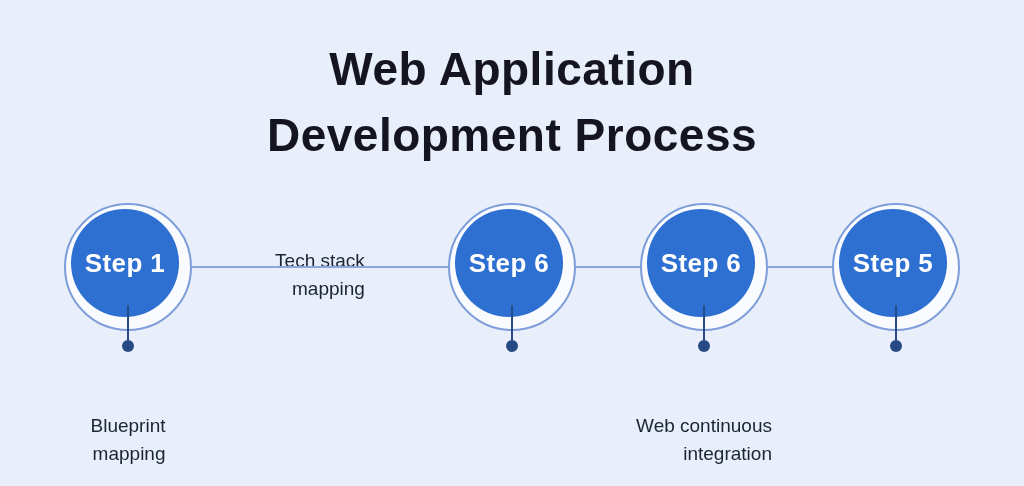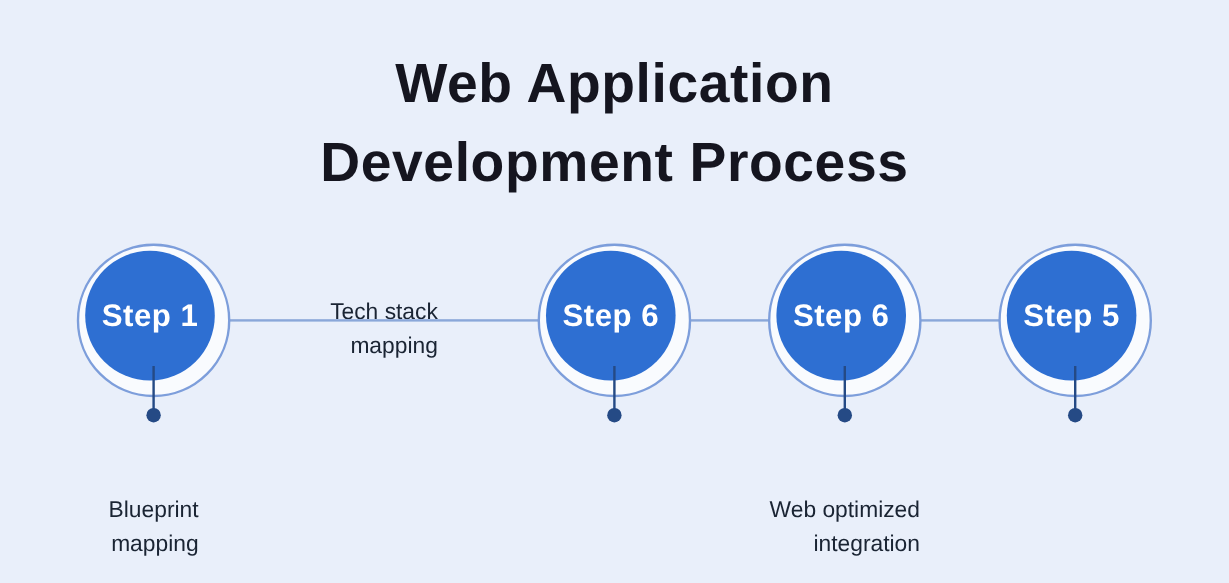--- a/index.html
+++ b/index.html
@@ -154,21 +154,21 @@
     </div>
 
     <div class="step-col">
       <div class="circle-wrap">
         <div class="inner-circle">
           <span class="step-label">Step 6</span>
         </div>
         <div class="pointer-line"></div>
         <div class="pointer-dot"></div>
       </div>
-      <div class="caption">Web optimized
+      <div class="caption">Web continuous
 integration</div>
     </div>
 
     <div class="step-col">
       <div class="circle-wrap">
         <div class="inner-circle">
           <span class="step-label">Step 5</span>
         </div>
         <div class="pointer-line"></div>
         <div class="pointer-dot"></div>

